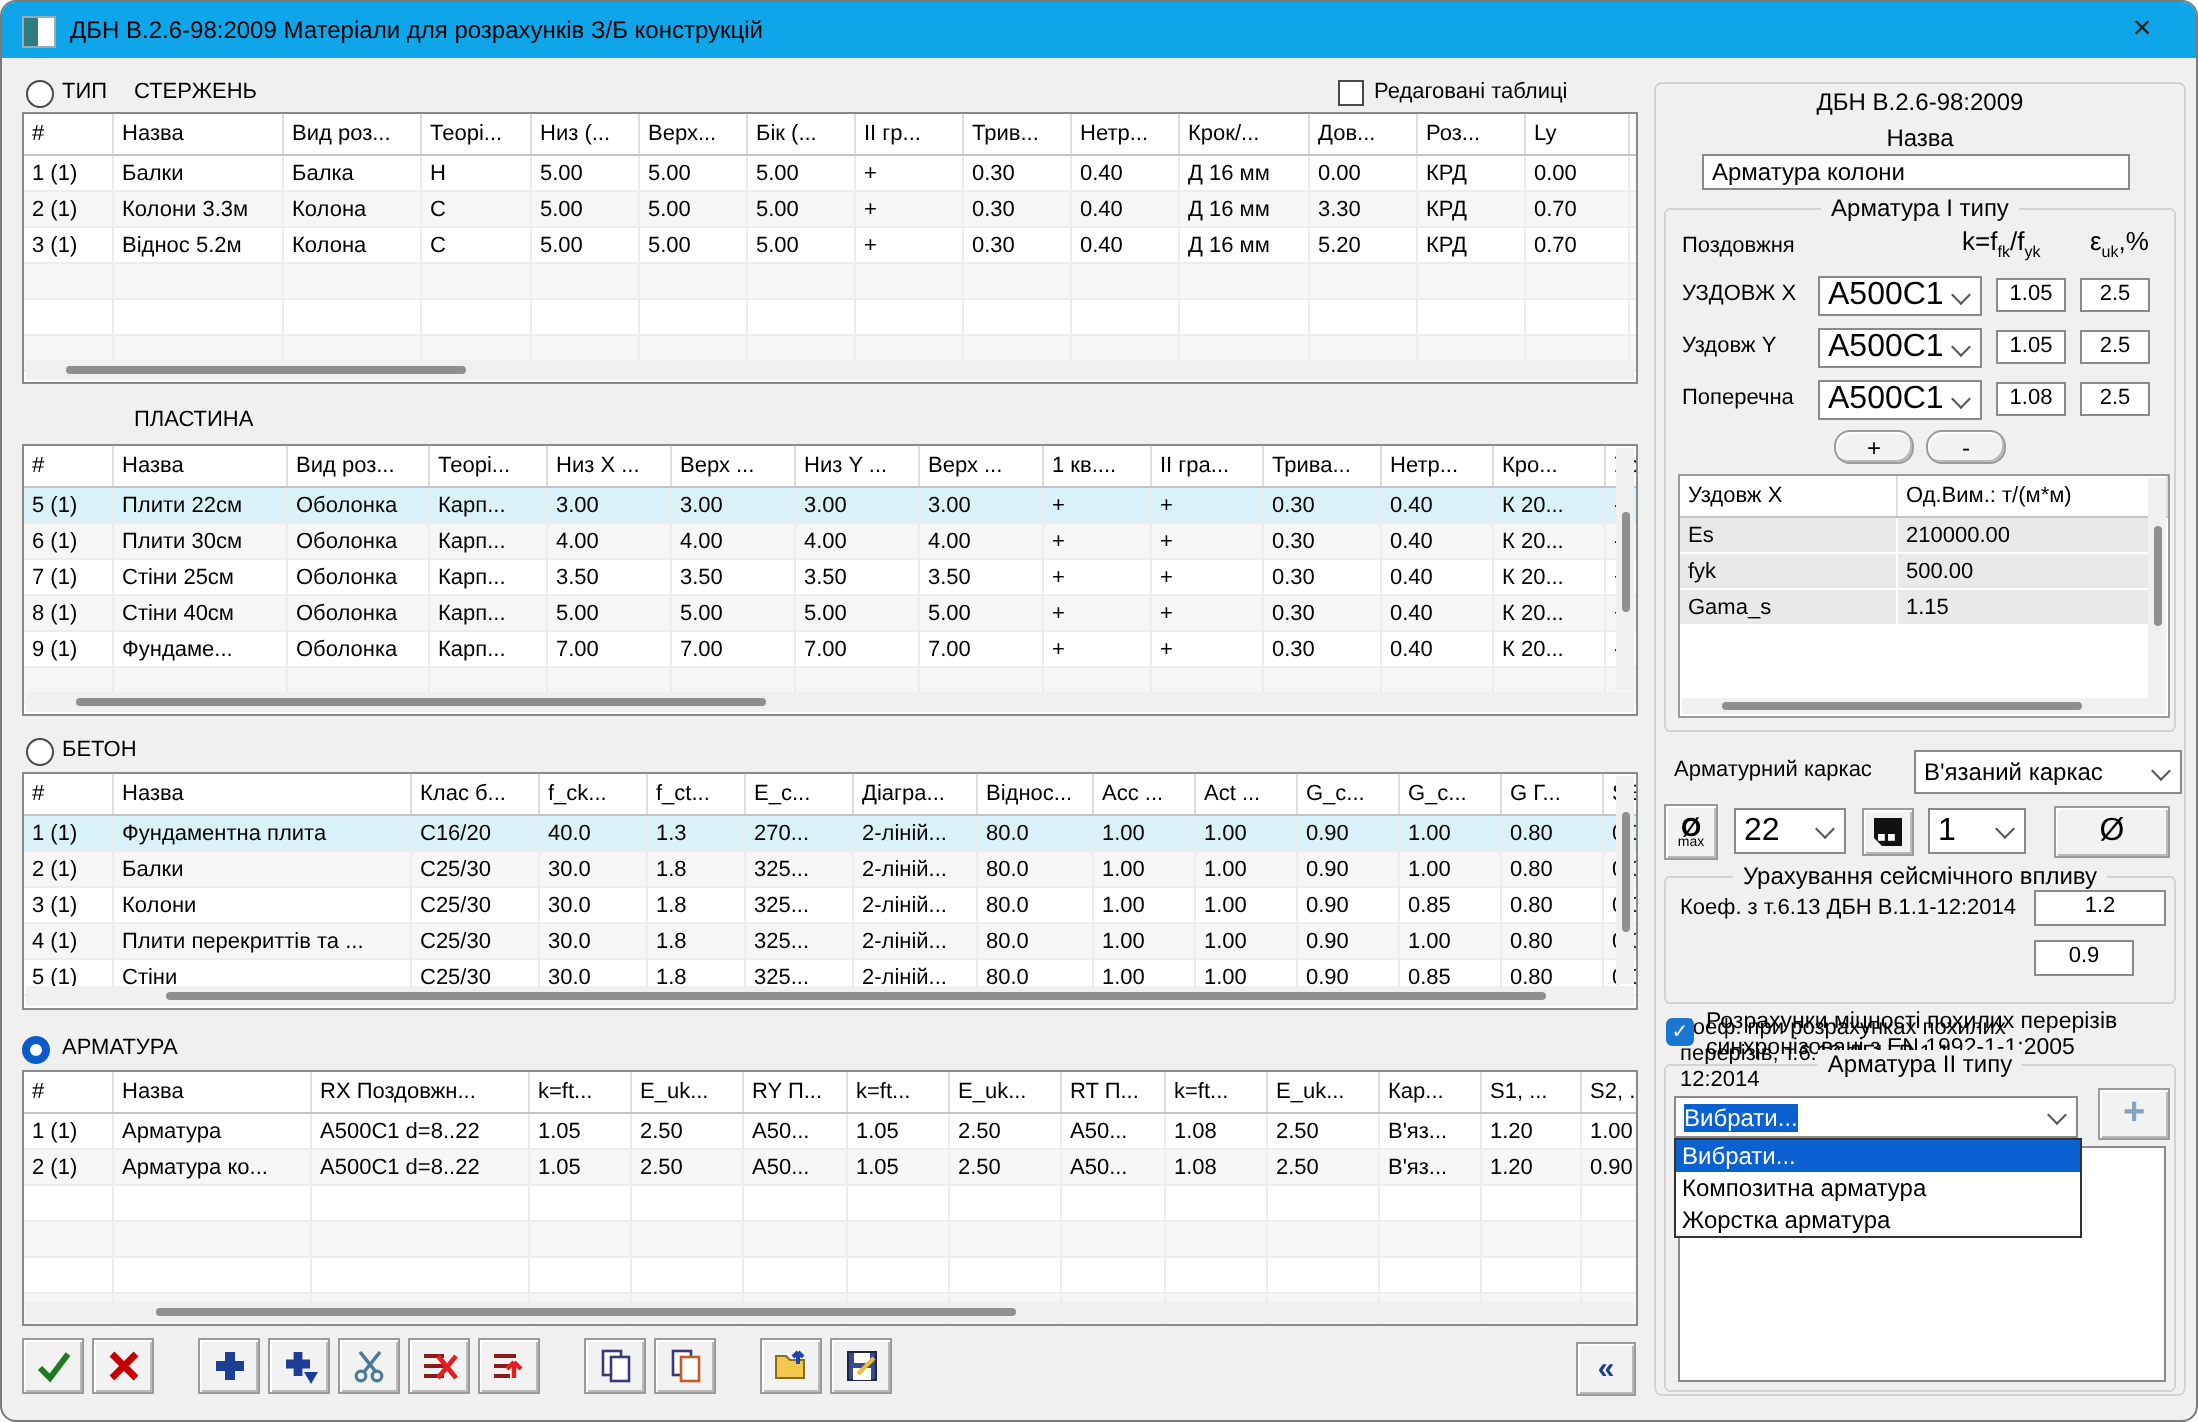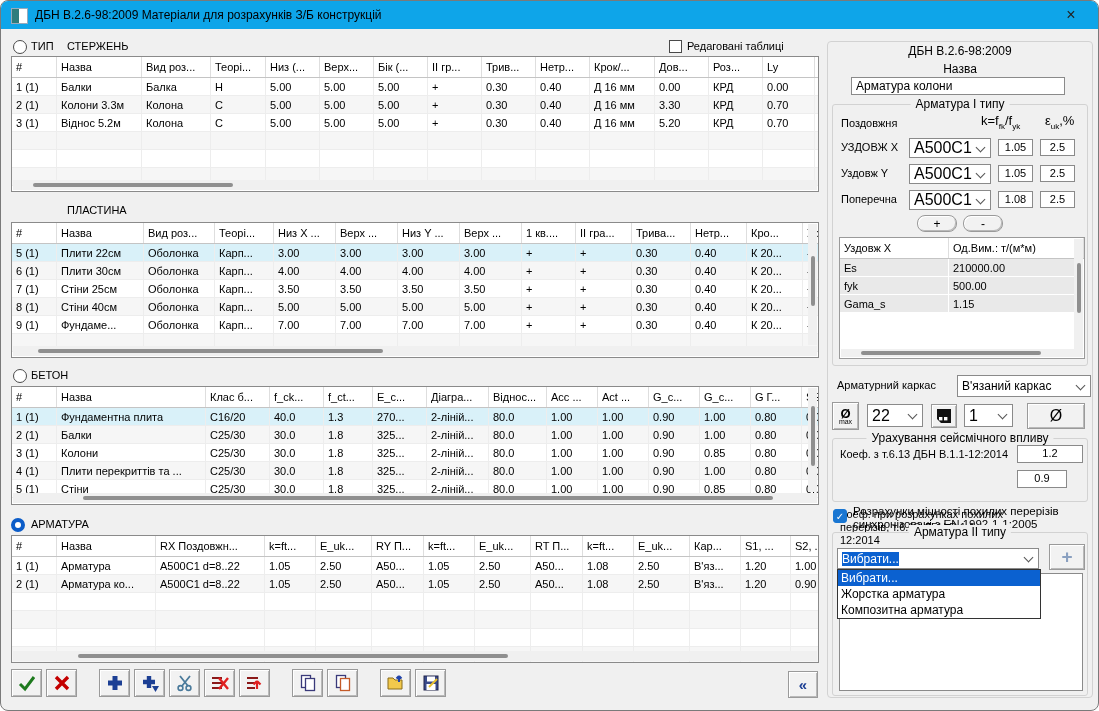--- a/index.html
+++ b/index.html
@@ -796,18 +796,18 @@
   <div class="group" style="left:831px;top:531px;width:256px;height:164px;">
     <div class="group-title">Арматура II типу</div>
     <div class="sel abs" style="left:4px;top:15px;width:202px;height:21px;font-size:12px;z-index:31;">
       <span class="sel-text"><span class="seltext-highlight">Вибрати...</span></span>
       <span class="chev"></span>
     </div>
     <div class="btn abs" style="left:216px;top:11px;width:36px;height:26px;font-size:19px;font-weight:bold;color:#8aa0c0;">+</div>
     <div class="abs" style="left:6px;top:40px;width:244px;height:118px;background:#fff;border:1px solid #8a8a8a;box-sizing:border-box;"></div>
     <div class="ddlist" style="left:4px;top:36px;width:202px;">
       <div class="opt selected">Вибрати...</div>
+      <div class="opt">Композитна арматура</div>
       <div class="opt">Жорстка арматура</div>
-      <div class="opt">Композитна арматура</div>
     </div>
   </div>
 
 </div>
 
 </body></html>

